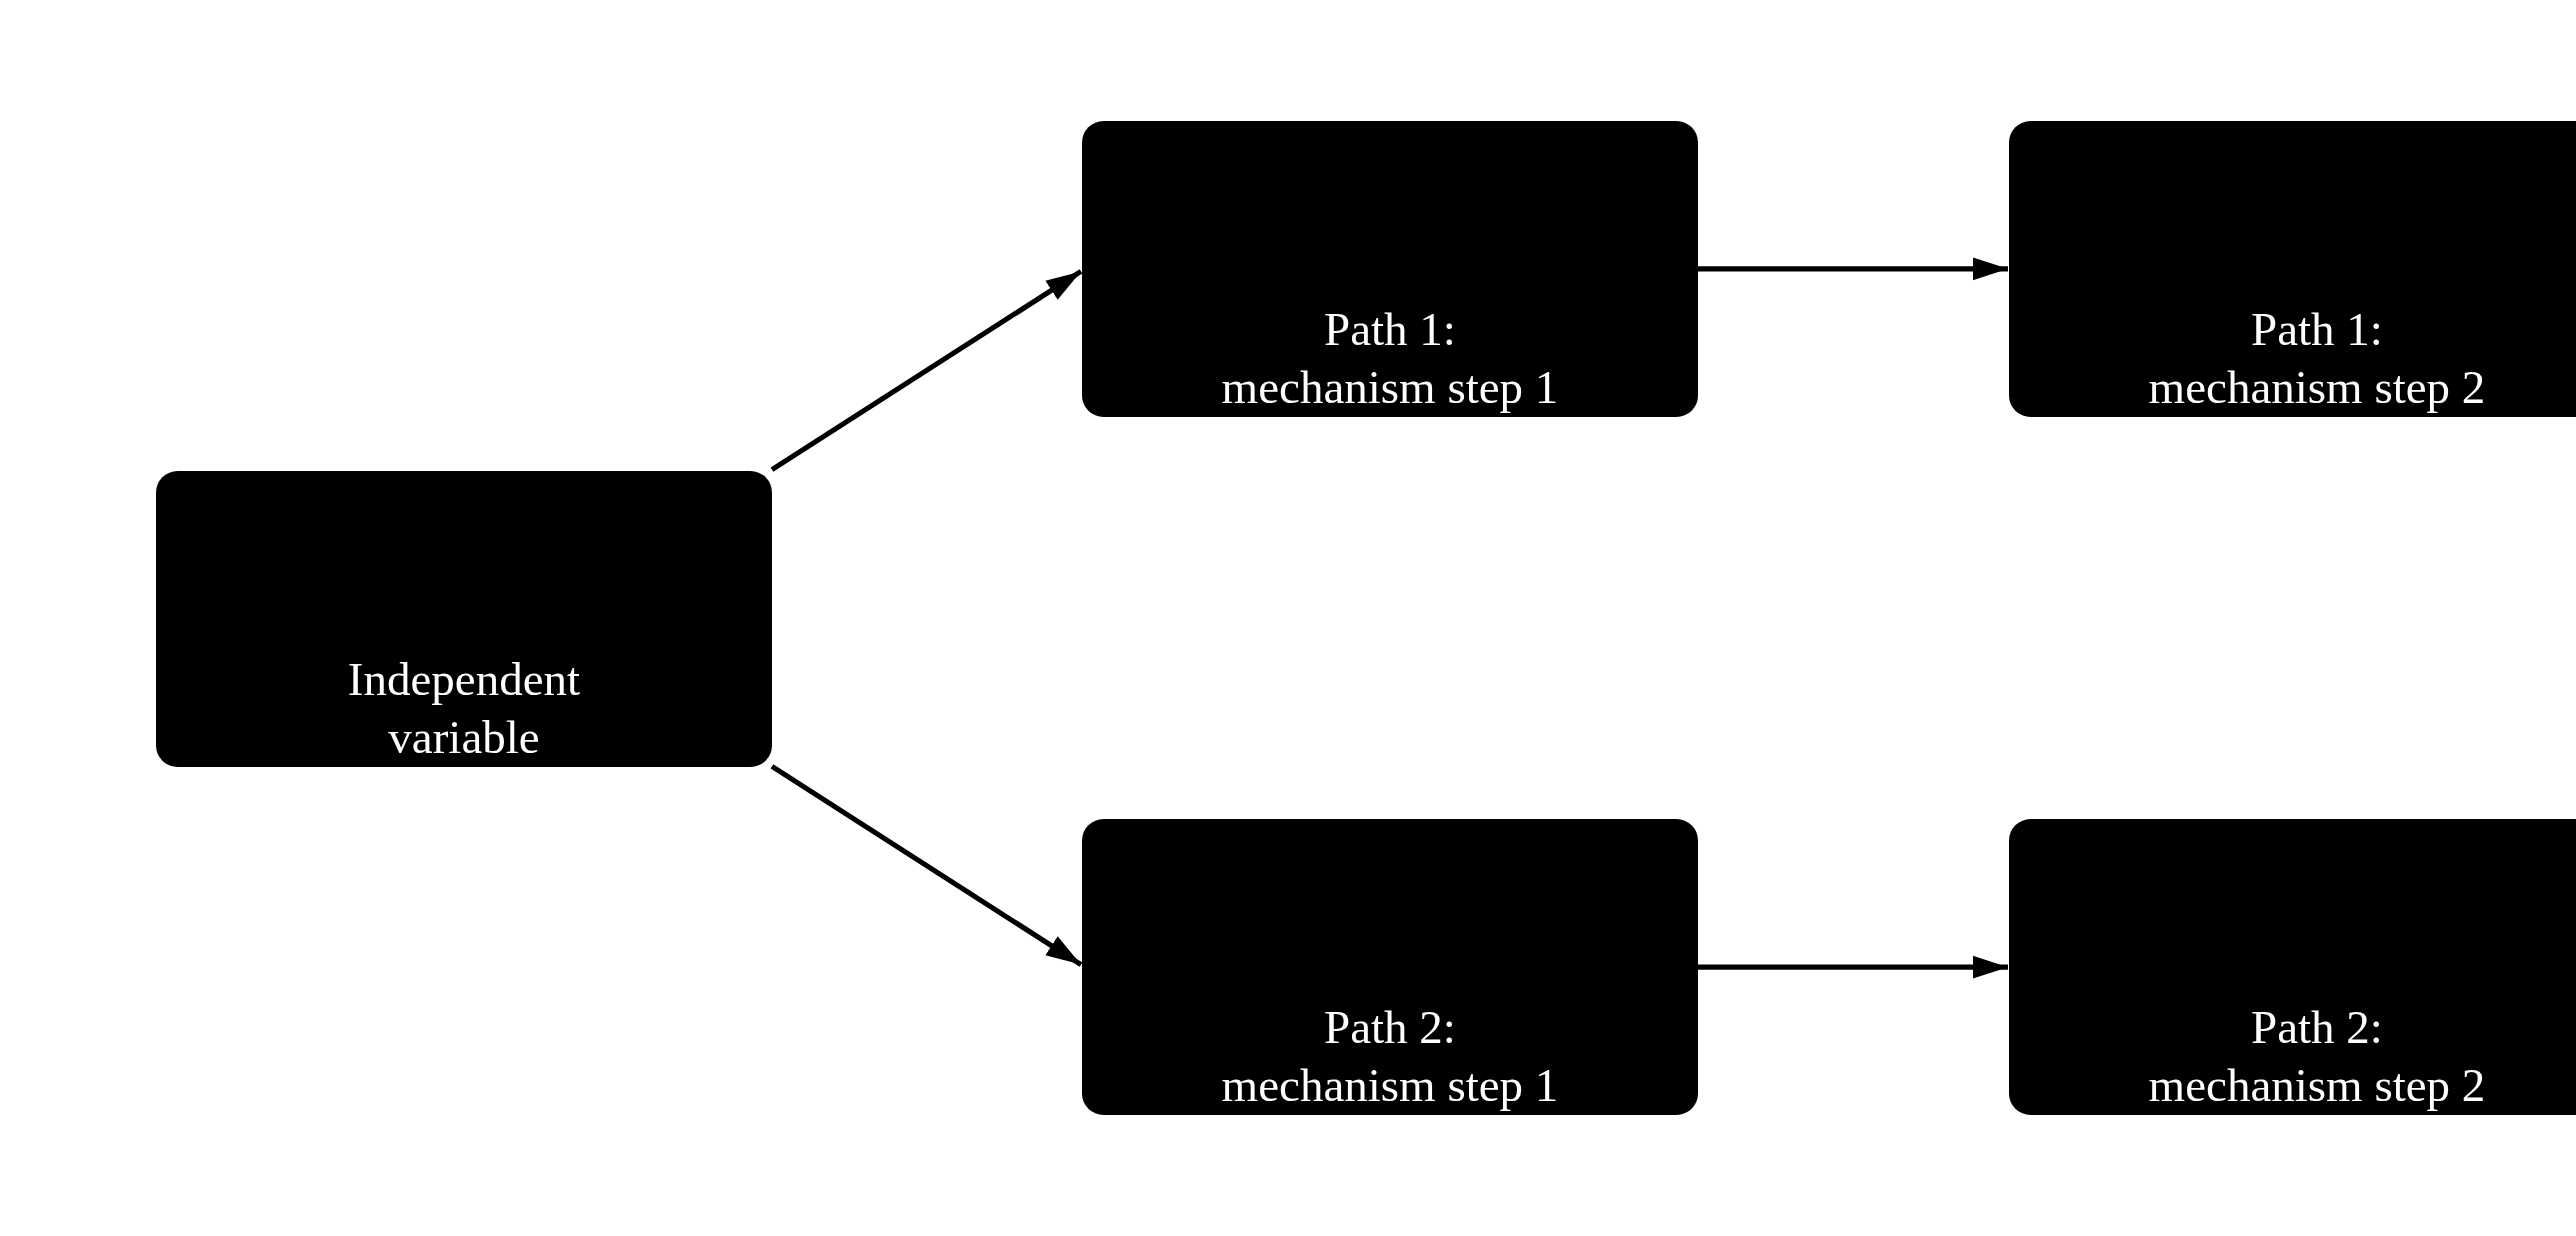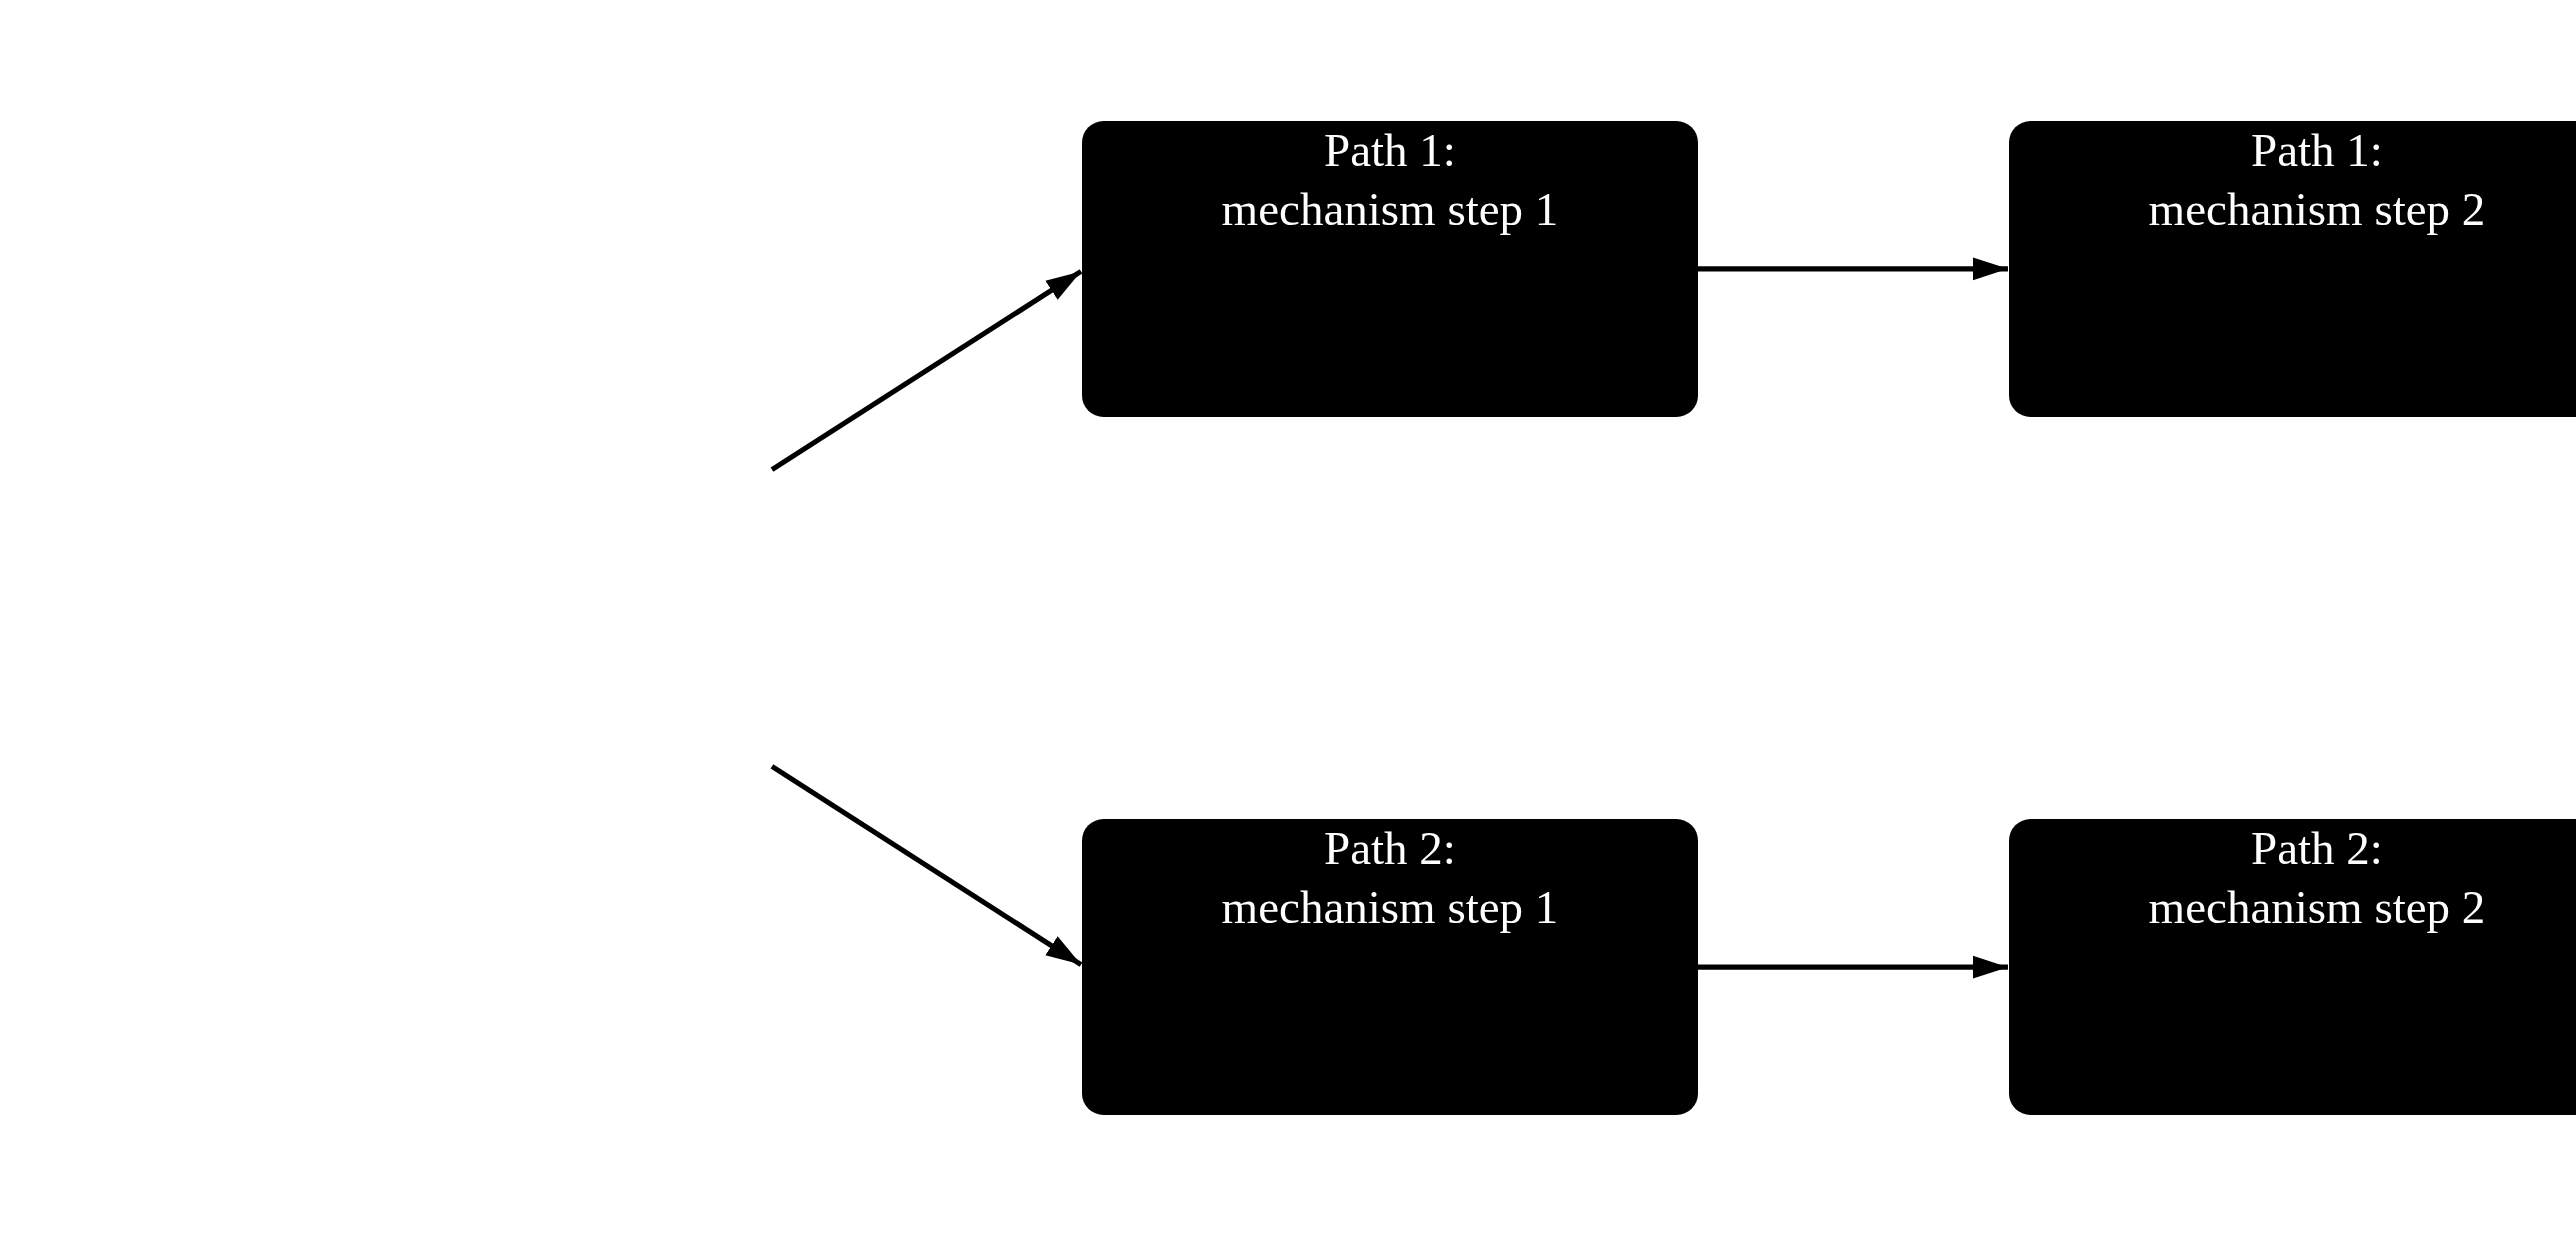--- a/index.html
+++ b/index.html
@@ -28,21 +28,21 @@
     stroke-width: 10;
     fill: none;
   }
   .node {
     position: absolute;
     width: 616px;
     height: 296px;
     background: #000000;
     border-radius: 21.6px;
     display: flex;
-    align-items: flex-start;
+    align-items: flex-end;
     justify-content: center;
     box-sizing: border-box;
   }
   .node .label {
     color: #ffffff;
     font-family: "Liberation Serif", "DejaVu Serif", serif;
     font-size: 47px;
     line-height: 1.25;
     text-align: center;
     white-space: pre-line;
@@ -61,20 +61,24 @@
     </defs>
 
     <line class="edge" x1="1498" y1="912" x2="2098" y2="527" marker-end="url(#arrowhead)"></line>
     <line class="edge" x1="3295" y1="522" x2="3898" y2="522" marker-end="url(#arrowhead)"></line>
     <line class="edge" x1="5095" y1="527" x2="5702" y2="915" marker-end="url(#arrowhead)"></line>
     <line class="edge" x1="1498" y1="1488" x2="2098" y2="1873" marker-end="url(#arrowhead)"></line>
     <line class="edge" x1="3295" y1="1878" x2="3898" y2="1878" marker-end="url(#arrowhead)"></line>
     <line class="edge" x1="5095" y1="1873" x2="5702" y2="1487" marker-end="url(#arrowhead)"></line>
   </svg>
 
+  <div class="node" style="left:156px; top:471px;">
+    <span class="label">Independent
+variable</span>
+  </div>
 
   <div class="node" style="left:1082px; top:121px;">
     <span class="label">Path 1:
 mechanism step 1</span>
   </div>
 
   <div class="node" style="left:2009px; top:121px;">
     <span class="label">Path 1:
 mechanism step 2</span>
   </div>

